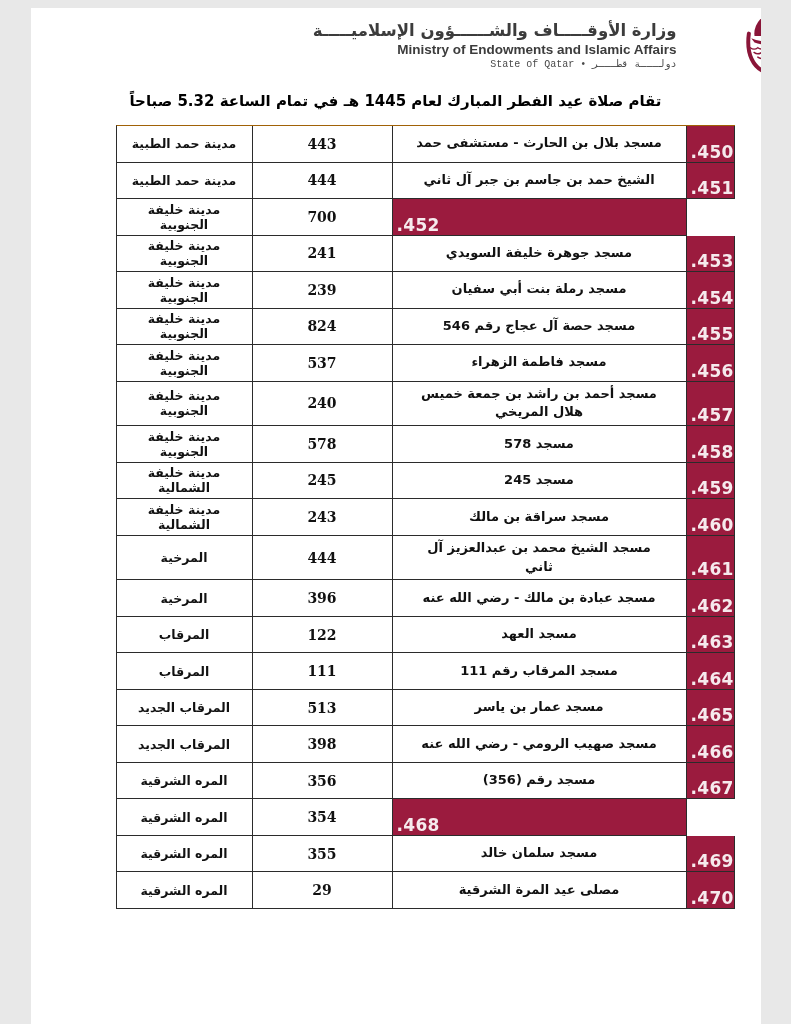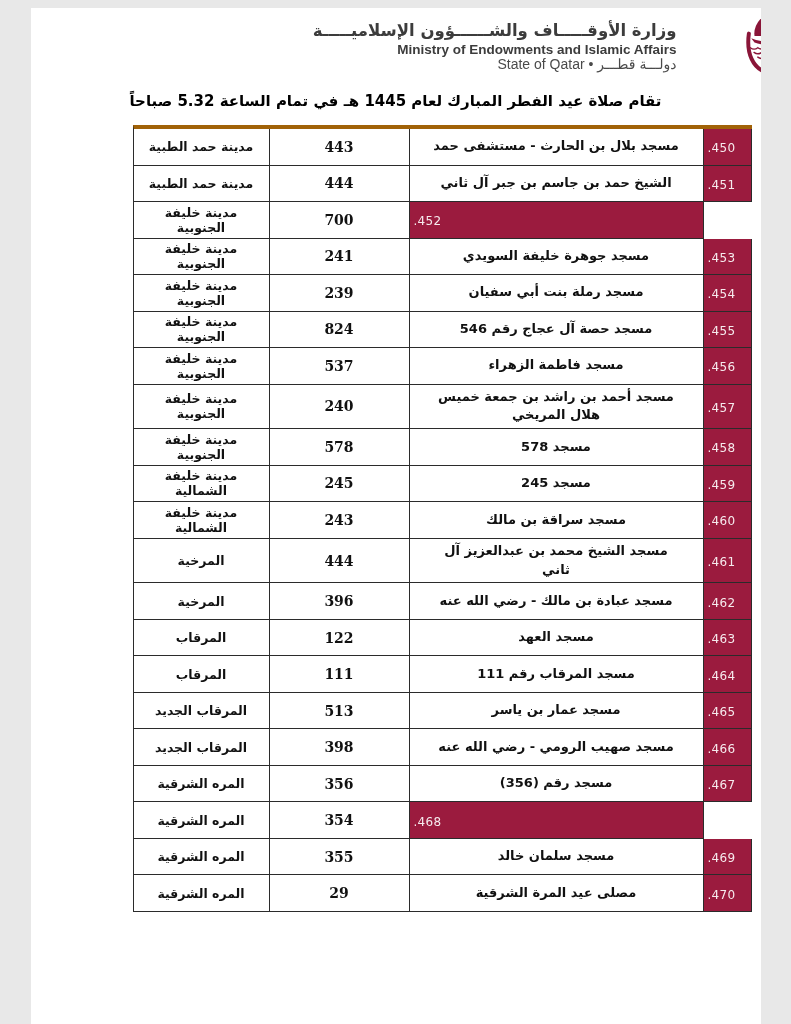--- a/index.html
+++ b/index.html
@@ -27,35 +27,35 @@
     font-size:16.5px;font-weight:600;color:#3c3c3c;
     line-height:21px;letter-spacing:0;
   }
   .ministry-en{
     direction:ltr;
     font-family:"Liberation Sans",sans-serif;
     font-size:13.5px;font-weight:600;color:#3c3c3c;line-height:17px;
   }
   .state-line{
     direction:rtl;
-    font-size:14px;color:#4a4a4a;line-height:11px;margin-top:1px;
-    font-family:Liberation Sans, sans-serif;
+    font-size:10px;color:#4a4a4a;line-height:11px;margin-top:1px;
+    font-family:Liberation Mono, monospace;
   }
 
   
   .doc-title{
     position:absolute;top:84px;left:0;width:100%;
     text-align:center;direction:rtl;
     font-size:15px;font-weight:bold;color:#000;
   }
 
   
   .mosque-table{
-    position:absolute;left:102px;top:117px;width:618px;
-    border-top:4px solid #a16207;
+    position:absolute;left:85px;top:117px;width:618px;
+    border-top:1px solid #a16207;
     border-left:1px solid #2b2b2b;
     direction:ltr;
   }
   .t-row{
     display:grid;
     grid-template-columns:136px 140px 294px 48px; 
   }
   .cell{
     border-right:1px solid #2b2b2b;
     border-bottom:1px solid #2b2b2b;
@@ -71,23 +71,23 @@
     font-family:"DejaVu Serif",serif;font-weight:bold;font-size:14px;
   }
   .c-name{
     direction:rtl;font-weight:bold;font-size:13px;padding:3px 20px;
     line-height:1.45;
     align-items:center;
   }
   .c-no{
     background:var(--maroon,#9B1B3E);
     color:#F6EAED;
-    align-items:center;justify-content:flex-start;
+    align-items:flex-end;justify-content:flex-start;
     direction:ltr;text-align:left;
-    font-size:12px;font-weight:400;
+    font-size:17px;font-weight:700;
     padding:3px 0 0 4px;
     letter-spacing:.3px;
   }
 </style>
 </head>
 <body>
 
 <div class="page">
 
   <div class="emblem">

